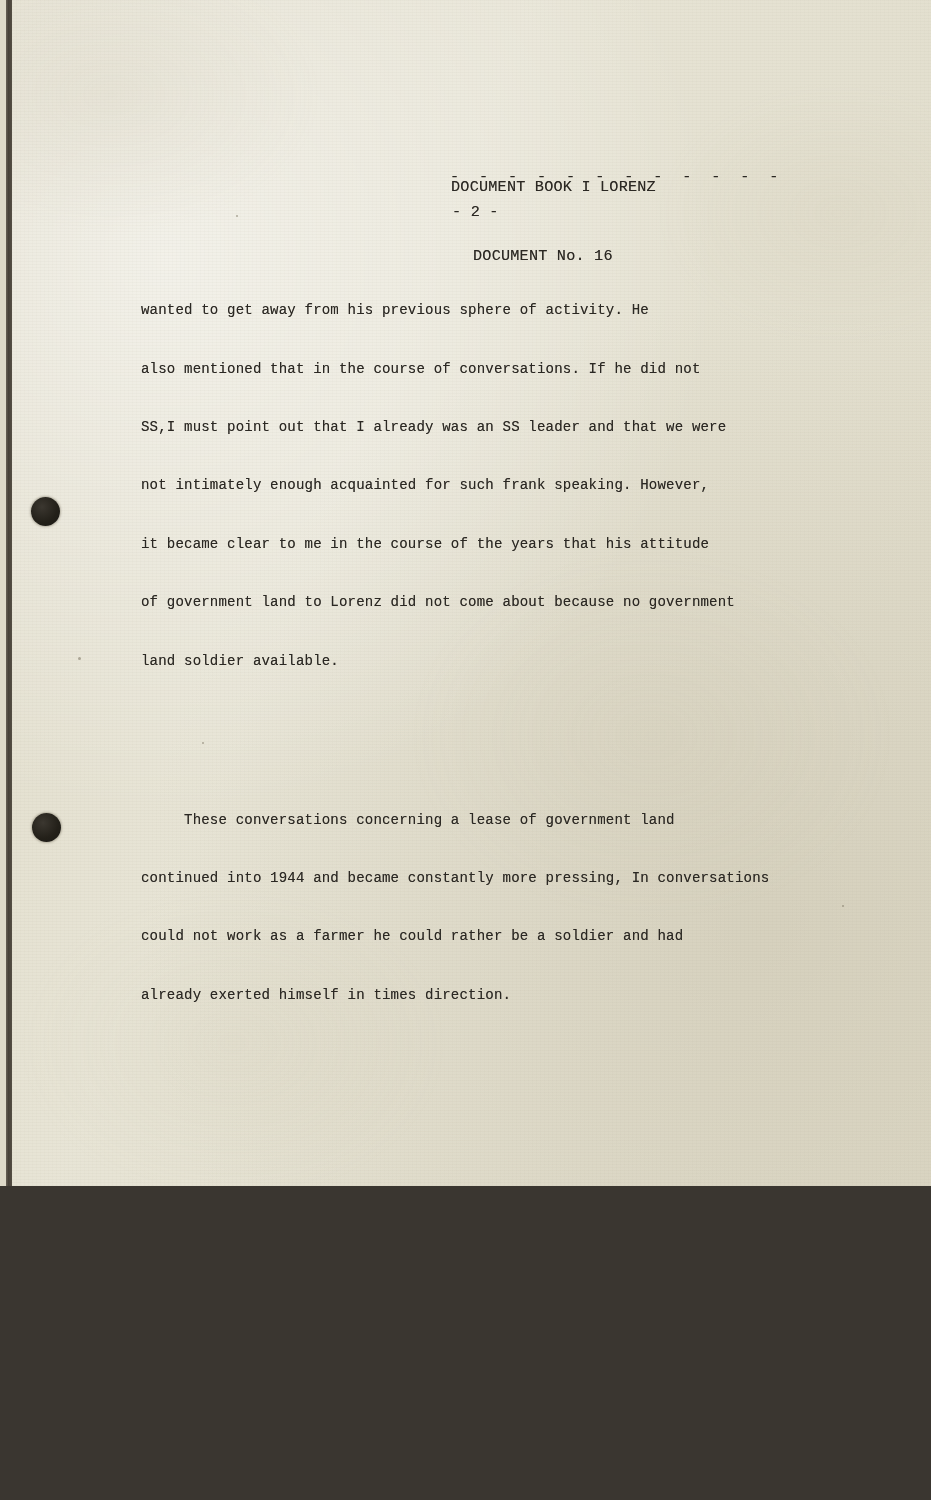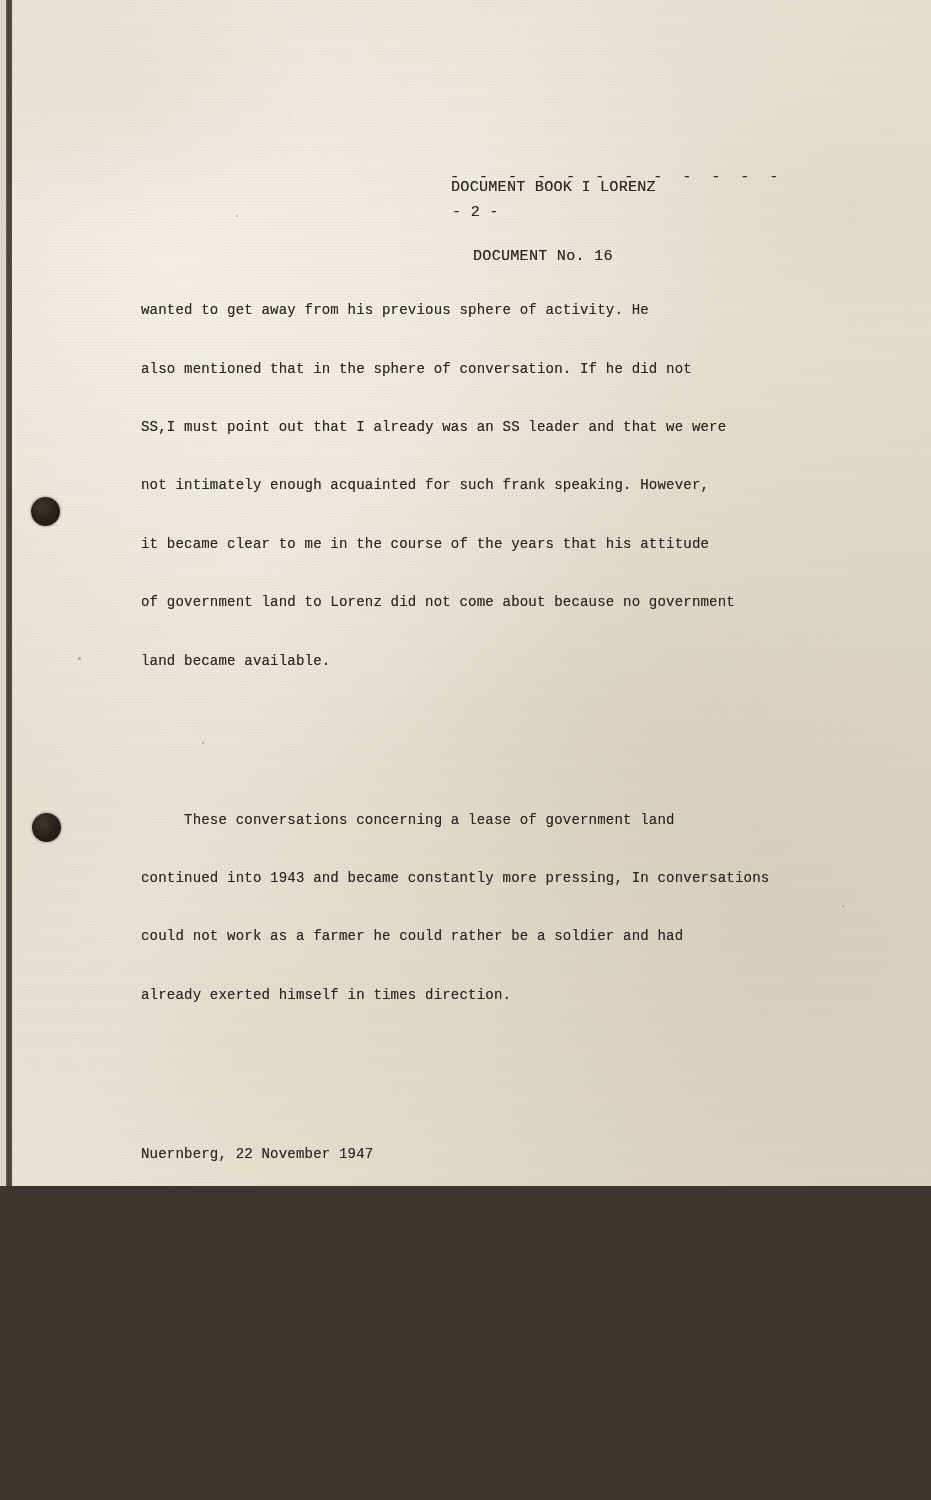--- a/index.html
+++ b/index.html
@@ -163,37 +163,36 @@
     <div>DOCUMENT BOOK I LORENZ</div>
     <div class="hdr-line2">DOCUMENT No. 16</div>
   </div>
   <div id="dashrule" class="typed">- - - - - - - - - - - -</div>
 
   <div id="page-marker" class="typed">- 2 -</div>
 
   <div id="body-col">
 
     <div class="para"><span>wanted to get away from his previous sphere of activity. He</span></div>
-    <div class="para"><span>also mentioned that in the sphere of conversation. If he did not</span></div>
+    <div class="para"><span>also mentioned that in the course of conversations. If he did not</span></div>
     <div class="para"><span>SS,I must point out that I already was an SS leader and that we were</span></div>
     <div class="para"><span>not intimately enough acquainted for such frank speaking. However,</span></div>
     <div class="para"><span>it became clear to me in the course of the years that his attitude</span></div>
     <div class="para"><span>of government land to Lorenz did not come about because no government</span></div>
-    <div class="para"><span>land became available.</span></div>
+    <div class="para"><span>land soldier available.</span></div>
 
     <div class="gap-md"></div>
 
     <div class="para"><span>     These conversations concerning a lease of government land</span></div>
-    <div class="para"><span>continued into 1943 and became constantly more pressing, In conversations</span></div>
+    <div class="para"><span>continued into 1944 and became constantly more pressing, In conversations</span></div>
     <div class="para"><span>could not work as a farmer he could rather be a soldier and had</span></div>
     <div class="para"><span>already exerted himself in times direction.</span></div>
 
     <div class="gap-md"></div>
 
-    <div class="para">Nuernberg, 22 November 1947</div>
 
     <div class="gap-md"></div>
 
     <div class="para ind-sig">signed: Werner Willikens</div>
 
     
 
     
     
     

